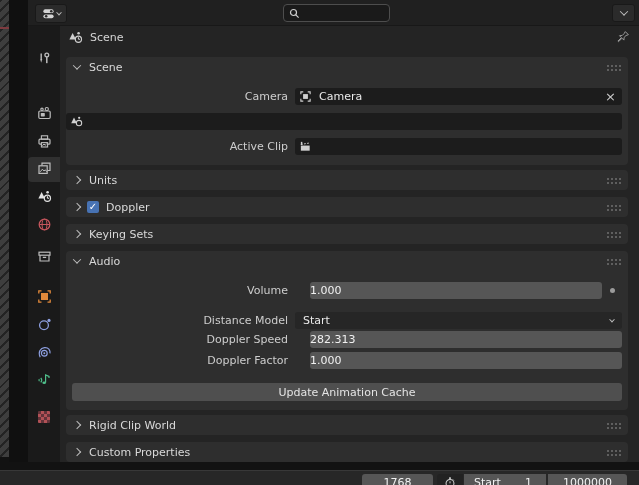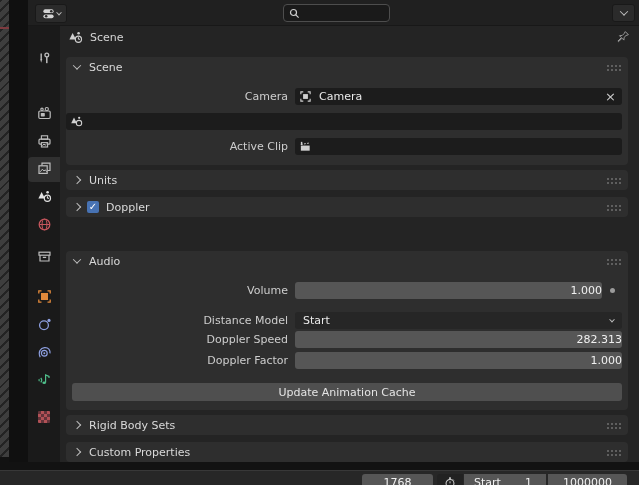--- a/index.html
+++ b/index.html
@@ -39,21 +39,21 @@
   
   .panel{position:absolute;left:38px;width:562px;background:#2e2e2e;border-radius:4px;}
   .phead{position:relative;height:20px;display:flex;align-items:center;padding-left:8px;gap:9px;color:#d9d9d9;}
   .phead .title{color:#d9d9d9;}
   .grip{position:absolute;right:7px;top:7px;width:15px;height:7px;
     background-image:radial-gradient(circle,#5f5f5f 1px,transparent 1.2px);background-size:4px 4px;}
   .row{position:absolute;left:0;right:6px;height:17px;display:flex;align-items:center;}
   .rlabel{width:229px;text-align:right;padding-right:7px;color:#cdcdcd;white-space:nowrap;}
   .rfield{flex:1;height:17px;border-radius:3px;display:flex;align-items:center;position:relative;}
   .dark{background:#1c1c1c;}
-  .gray{background:#565656;justify-content:flex-end;color:#f1f1f1;}
+  .gray{background:#565656;justify-content:flex-start;color:#f1f1f1;margin-left:15px;}
   .menu{background:#262626;color:#e9e9e9;padding:0 8px;justify-content:flex-start;}
   .menu .chev{margin-left:auto;}
   .fval{color:#e9e9e9;padding-left:7px;}
   .x-btn{margin-left:auto;padding:0 6px;color:#c9c9c9;font-size:13px;line-height:1;}
   .ficon{display:flex;align-items:center;justify-content:center;padding-left:4px;}
   .decorator{position:absolute;top:37px;right:13px;width:5px;height:5px;border-radius:50%;background:#9b9b9b;}
   .check{width:12px;height:12px;border-radius:2px;background:#4772b3;color:#fff;font-size:10px;line-height:12px;text-align:center;margin:0 -2px;}
   .wide-btn{position:absolute;left:6px;right:6px;top:132px;height:18px;background:#4f4f4f;border-radius:3px;display:flex;align-items:center;justify-content:center;color:#e4e4e4;}
 
   
@@ -270,20 +270,27 @@
 
   <div class="panel" style="top:197px;height:20px">
     <div class="phead">
       <span class="chev right"></span>
       <span class="check">✓</span>
       <span class="title">Doppler</span>
       <span class="grip"></span>
     </div>
   </div>
 
+  <div class="panel" style="top:224px;height:20px">
+    <div class="phead">
+      <span class="chev right"></span>
+      <span class="title">Keying Sets</span>
+      <span class="grip"></span>
+    </div>
+  </div>
 
   <div class="panel" style="top:251px;height:159px">
     <div class="phead">
       <span class="chev down"></span>
       <span class="title">Audio</span>
       <span class="grip"></span>
     </div>
     <div class="row" style="top:31px">
       <span class="rlabel">Volume</span>
       <div class="rfield gray" style="margin-right:20px">
@@ -311,21 +318,21 @@
       </div>
     </div>
     <div class="wide-btn">
       <span>Update Animation Cache</span>
     </div>
   </div>
 
   <div class="panel" style="top:415px;height:20px">
     <div class="phead">
       <span class="chev right"></span>
-      <span class="title">Rigid Body Sets</span>
+      <span class="title">Rigid Clip World</span>
       <span class="grip"></span>
     </div>
   </div>
 
   <div class="panel" style="top:442px;height:20px">
     <div class="phead">
       <span class="chev right"></span>
       <span class="title">Custom Properties</span>
       <span class="grip"></span>
     </div>

